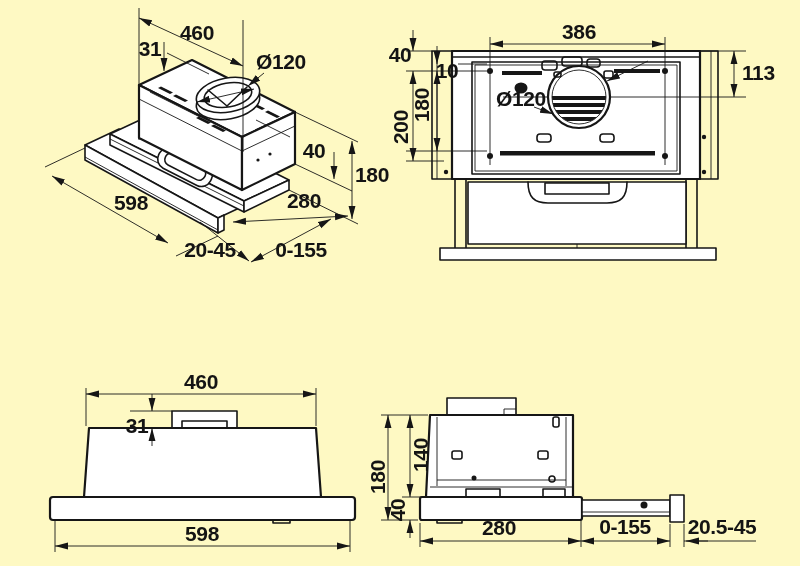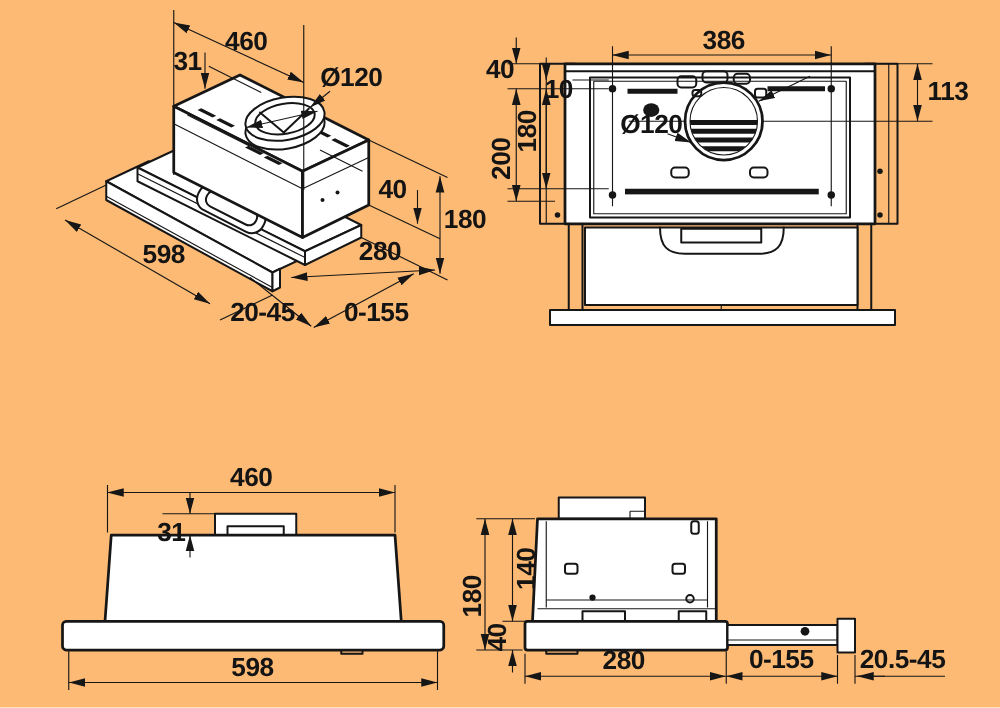--- a/index.html
+++ b/index.html
@@ -1,16 +1,16 @@
 <!DOCTYPE html>
 <html><head>
 <meta charset="utf-8">
 <style>
   html,body{margin:0;padding:0;background:#ffffff;}
-  .stage{position:relative;width:800px;height:566px;background:#fdba74;overflow:hidden;}
+  .stage{position:relative;width:800px;height:566px;background:#fef9c3;overflow:hidden;}
   svg{display:block;}
   .ln{stroke:#161616;fill:none;stroke-width:1.6;stroke-linejoin:round;stroke-linecap:round;}
   .thick{stroke-width:2.2;}
   .thin{stroke:#161616;fill:none;stroke-width:0.9;stroke-linejoin:round;stroke-linecap:butt;}
   .fw{fill:#ffffff;}
   .fd{fill:#161616;stroke:none;}
   text{font-family:"Liberation Sans","DejaVu Sans",sans-serif;font-weight:bold;font-size:21px;fill:#141414;letter-spacing:-0.4px;}
 </style>
 </head>
 <body>

